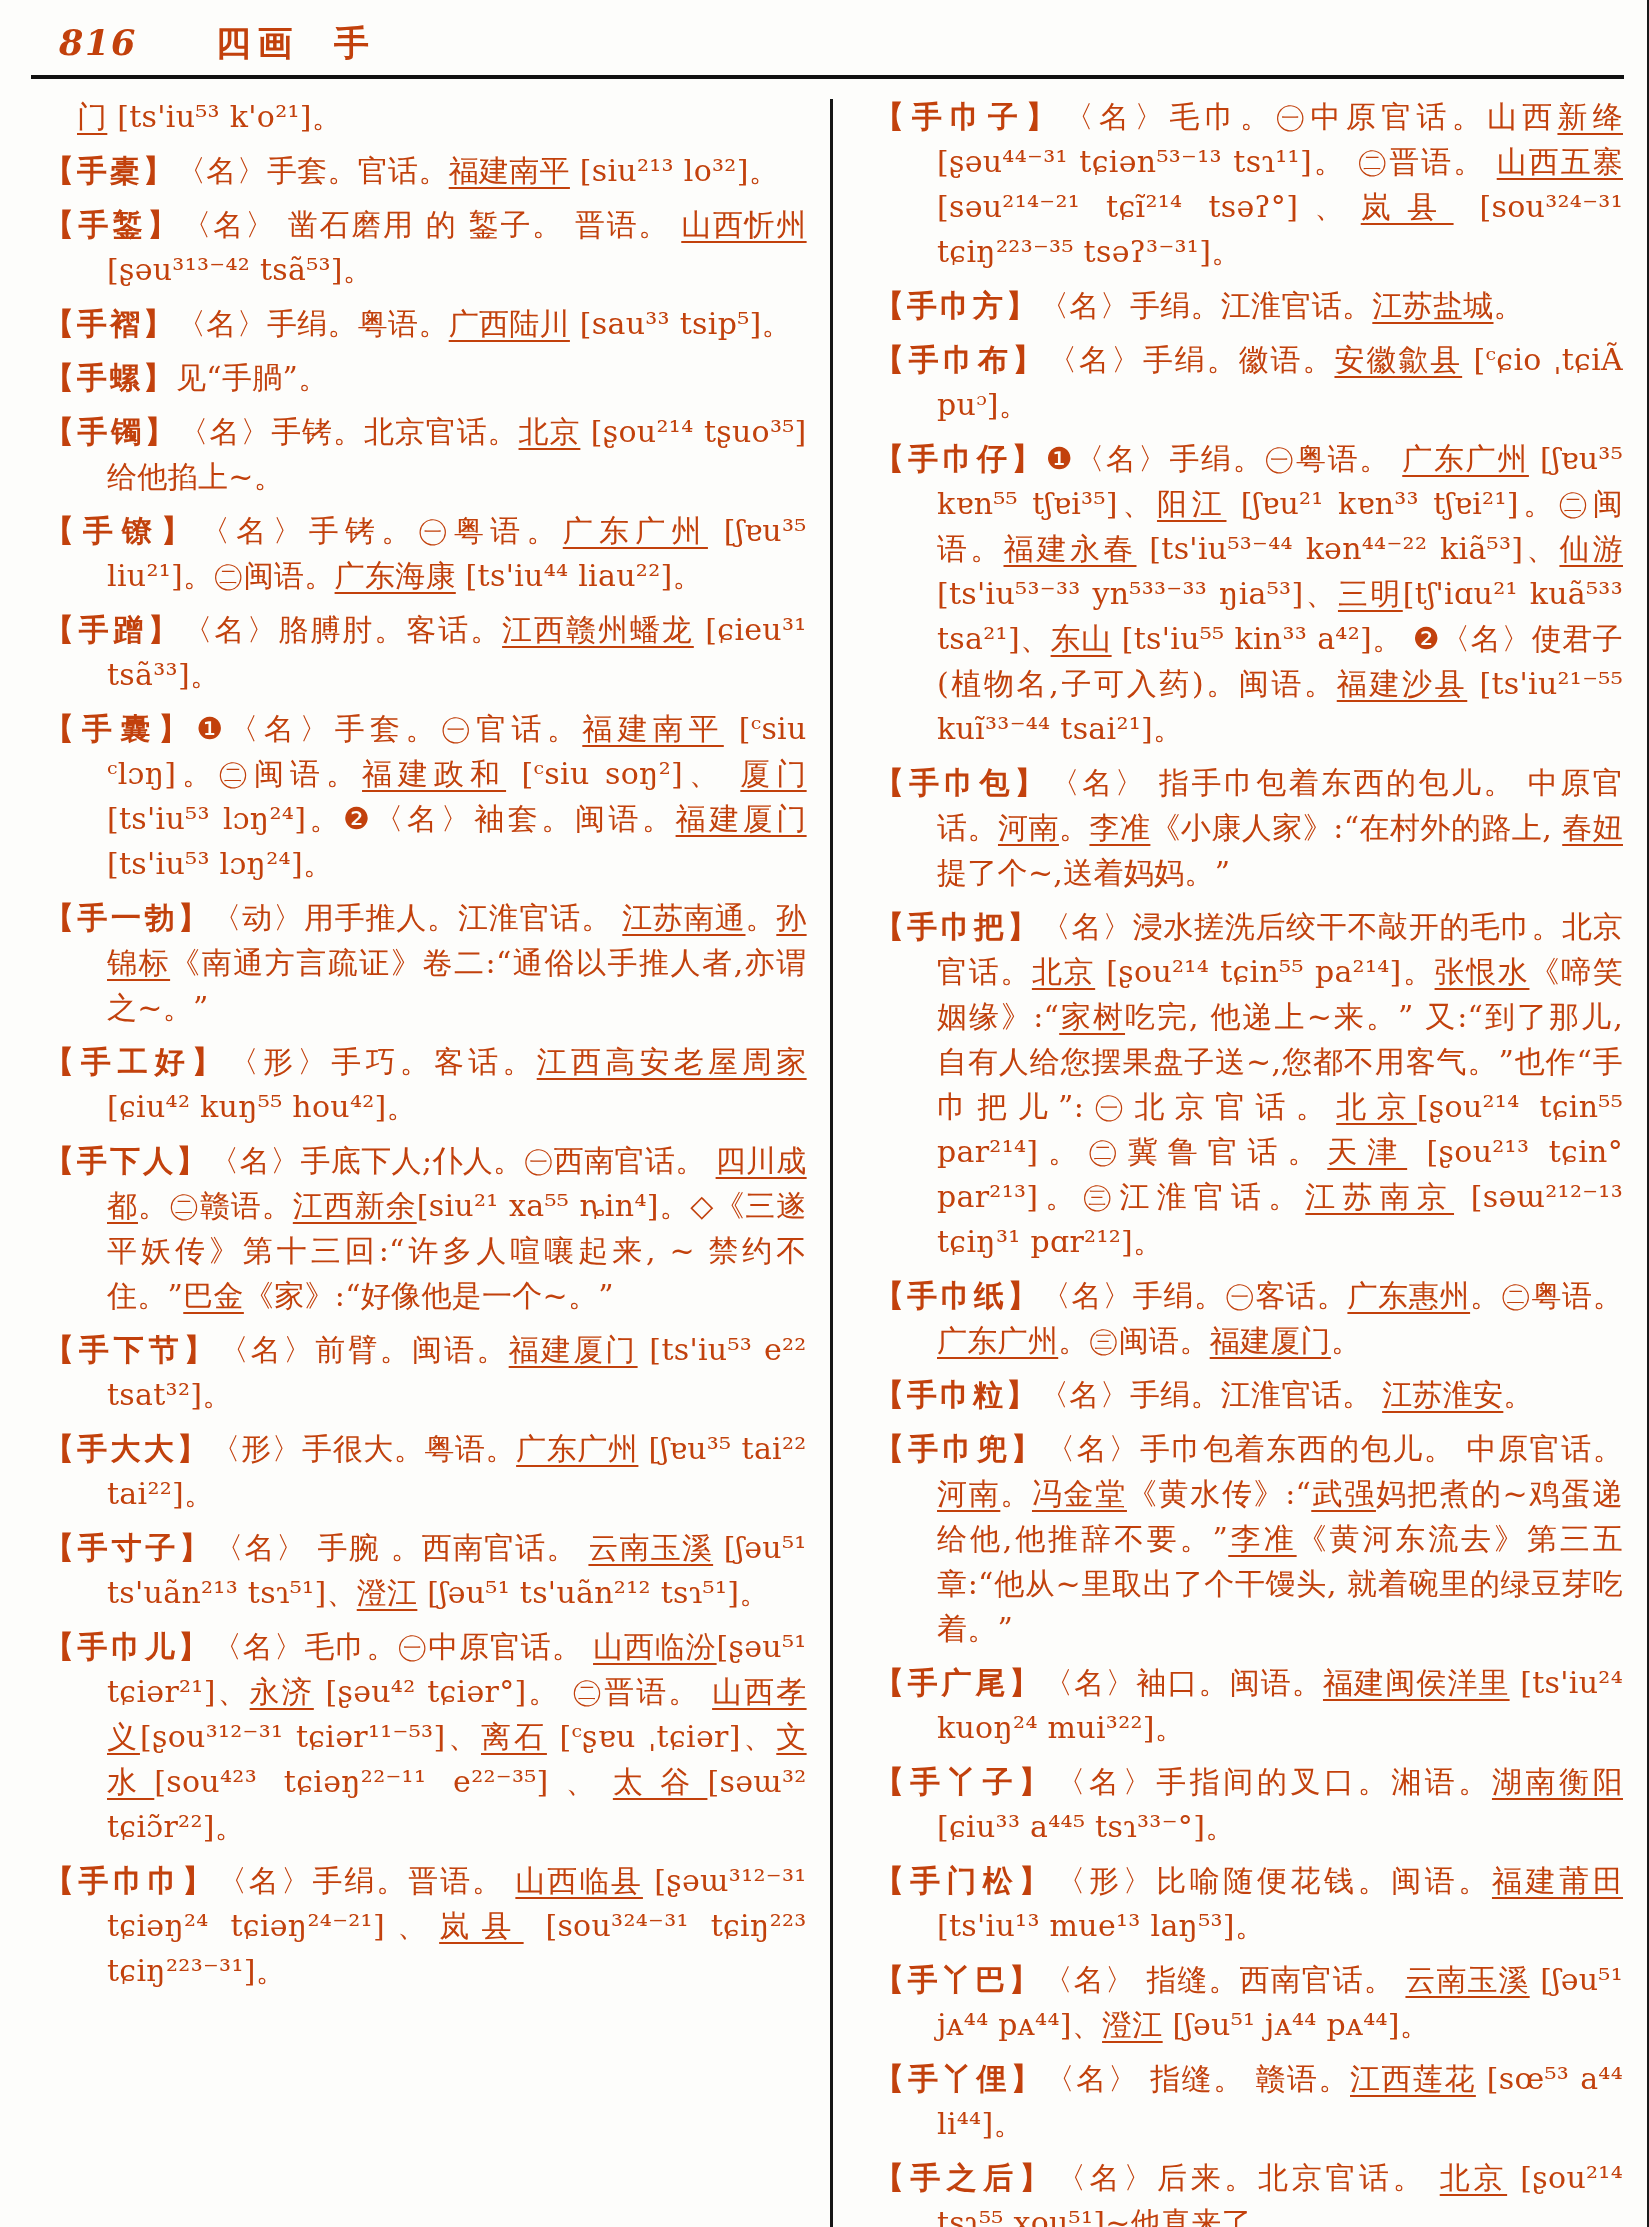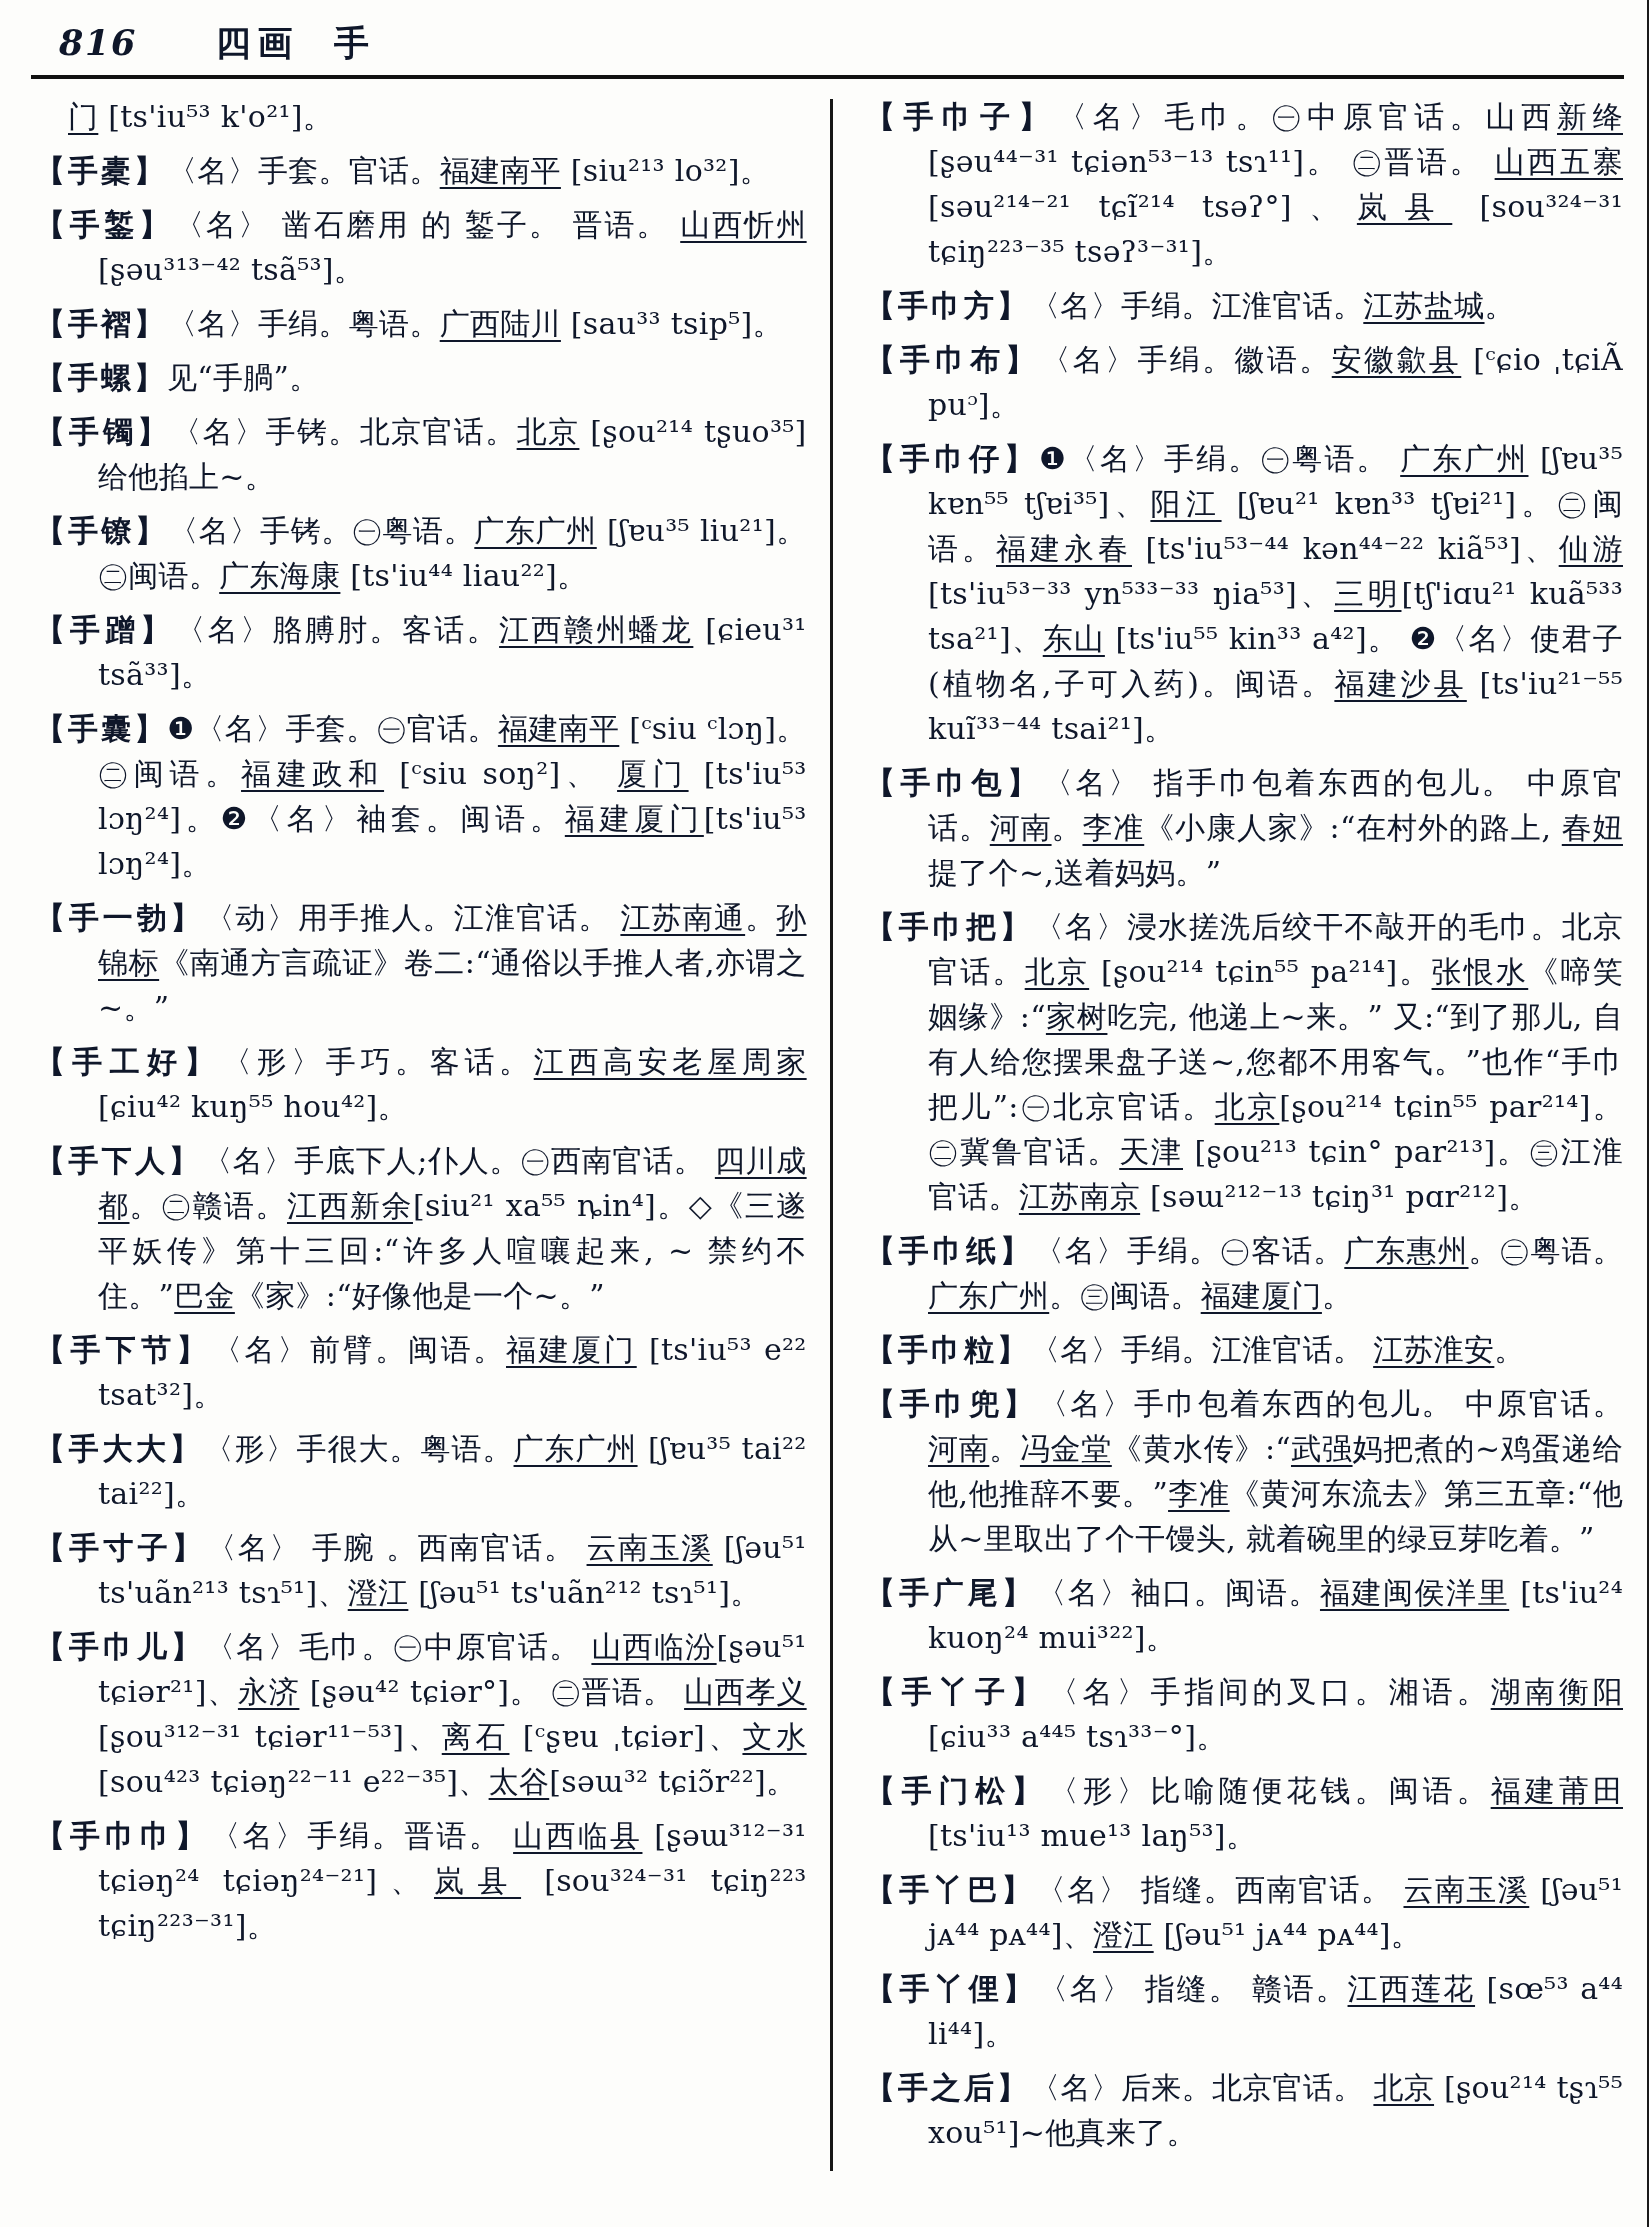--- a/index.html
+++ b/index.html
@@ -1,20 +1,20 @@
 <!DOCTYPE html>
 <html style="font-size:13.2px"><head>
 <meta charset="utf-8">
 <style>
   html,body{margin:0;padding:0;background:#e8e8e4;}
   .page{
     position:relative;
     width:1650px;height:2227px;
     background:#fdfdfb;
-    color:#0f172a;
+    color:#c2410c;
     font-family:"DejaVu Serif","Liberation Serif",serif;
     box-sizing:border-box;
     padding:15px 23px 16.5px 31px;
     overflow:hidden;
     border-right:3.3px solid #1a1a1a;
   }
   .pagehead{
     display:flex;align-items:baseline;
     font-size:35px;font-weight:bold;
     padding:5px 0 8.2px 28px;
@@ -25,21 +25,21 @@
   .rule{height:4.1px;background:#111;margin:0 0 15px 0;}
   .cols{position:relative;display:flex;}
   .divider{
     position:absolute;left:799px;top:5px;bottom:-6.6px;
     width:2.5px;background:#161616;
   }
   .col{box-sizing:border-box;}
   .col-left{width:797px;padding-right:21.4px;}
   .col-right{width:795px;padding-left:33px;}
   .entry{
-    margin:0 0 9px 4px;
+    margin:0 0 9px 13px;
     padding-left:63px;text-indent:-63px;
     font-size:30px;line-height:1.5;
     text-align:justify;
   }
   .entry.cont{padding-left:33px;text-indent:0;}
   .head{font-weight:bold;letter-spacing:0.10em;}
   .ebody{letter-spacing:0.01em;}
   u{text-decoration:underline;text-underline-offset:5.8px;text-decoration-thickness:2.1px;}
 </style>
 </head>

